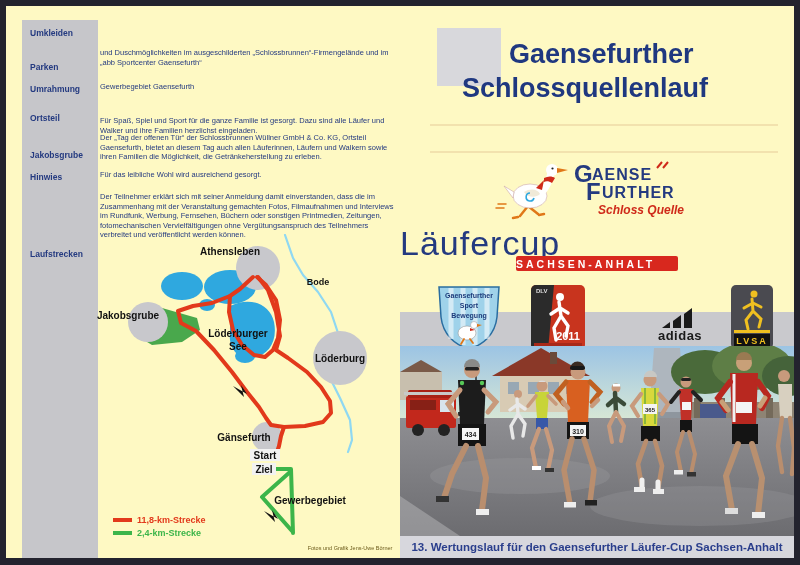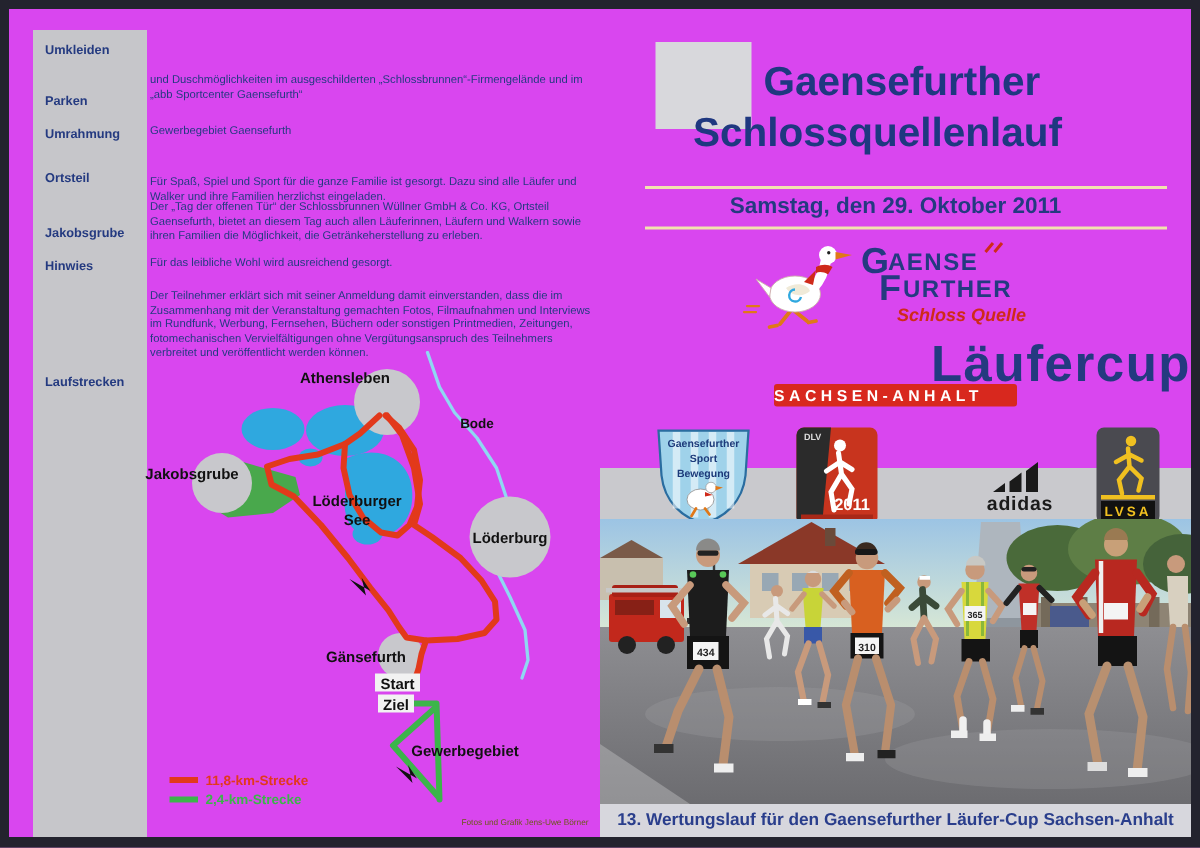--- a/index.html
+++ b/index.html
@@ -1,31 +1,31 @@
 <!DOCTYPE html>
 <html><head>
 <meta charset="utf-8">
 <style>
   html,body{margin:0;padding:0;background:#555;font-family:"Liberation Sans",sans-serif;}
   #stage{position:relative;width:800px;height:565px;background:#23232e;overflow:hidden;}
-  #flyer{position:absolute;left:6px;top:6px;width:788px;height:552px;background:#d946ef;overflow:hidden;}
+  #flyer{position:absolute;left:6px;top:6px;width:788px;height:552px;background:#fef9c3;overflow:hidden;}
   .abs{position:absolute;}
   
   #gray-col{left:16px;top:14px;width:76px;bottom:0;background:#c6c6ca;}
   .sec-label{left:24px;width:66px;color:#243a80;font-weight:bold;font-size:8.5px;}
   .sec-text{left:94px;width:300px;color:#243a80;font-size:7.5px;line-height:9.6px;margin-top:20px;}
   
   #num-box{left:431px;top:22px;width:64px;height:58px;background:#d8d8dc;}
   #num-text{left:434px;top:20px;width:90px;font-size:47px;font-weight:bold;color:#1f3880;line-height:58px;}
   .title-line{color:#1f3880;font-weight:bold;font-size:27px;white-space:nowrap;}
   #title1{left:503px;top:33px;}
   #title2{left:456px;top:67px;}
   .rule{left:424px;width:348px;height:2px;background:#f2e2ae;}
   #date-line{left:394px;top:123px;width:394px;text-align:center;color:#243a80;font-weight:bold;font-size:15px;}
-  #cup-title{left:394px;top:218px;width:394px;text-align:right;color:#243a80;font-weight:bold;font-size:34px;letter-spacing:1px;}
+  #cup-title{left:394px;top:218px;width:394px;text-align:left;color:#243a80;font-weight:normal;font-size:34px;letter-spacing:1px;}
   #cup-banner{left:510px;top:250px;width:162px;height:15px;background:#d8281e;border-radius:2px;
     color:#fff;font-weight:bold;font-size:10.5px;letter-spacing:3px;text-align:left;line-height:16px;}
   #badge-band{left:394px;top:306px;width:394px;height:34px;background:#c9c9cd;}
   #photo-wrap{left:394px;top:340px;width:394px;height:190px;}
   #caption-band{left:394px;top:530px;width:394px;height:22px;background:#d7d7dd;
     color:#2a3e8c;font-weight:bold;font-size:11.5px;text-align:center;line-height:22px;}
   svg text{font-family:"Liberation Sans",sans-serif;}
 </style>
 </head>
 <body>
@@ -110,21 +110,20 @@
     <text x="45" y="302" font-size="9" font-weight="bold" fill="#3cb54a">2,4-km-Strecke</text>
 
     <text x="258" y="316" text-anchor="middle" font-size="5.5" fill="#6b5a1a">Fotos und Grafik Jens-Uwe Börner</text>
   </svg>
 
   <div class="abs" id="num-box"></div>
   <div class="abs title-line" id="title1">Gaensefurther</div>
   <div class="abs title-line" id="title2">Schlossquellenlauf</div>
 
   <div class="abs rule" style="top:118px"></div>
-  <div class="abs" id="date-line">Samstag, den 29. Oktober 2011</div>
   <div class="abs rule" style="top:145px"></div>
 
   <svg class="abs" style="left:488px;top:154px;" width="210" height="66" viewBox="0 0 210 66">
     <g>
 
       <path d="M34,46 L26,56 M34,46 L44,54 M24,57 L19,58 M45,55 L50,54" stroke="#e07818" stroke-width="2.5" fill="none" stroke-linecap="round"></path>
 
       <ellipse cx="36" cy="36" rx="17" ry="12" fill="#fff" stroke="#caa" stroke-width="0.6"></ellipse>
 
       <path d="M20,32 L10,26 L19,38 Z" fill="#fff" stroke="#caa" stroke-width="0.6"></path>

